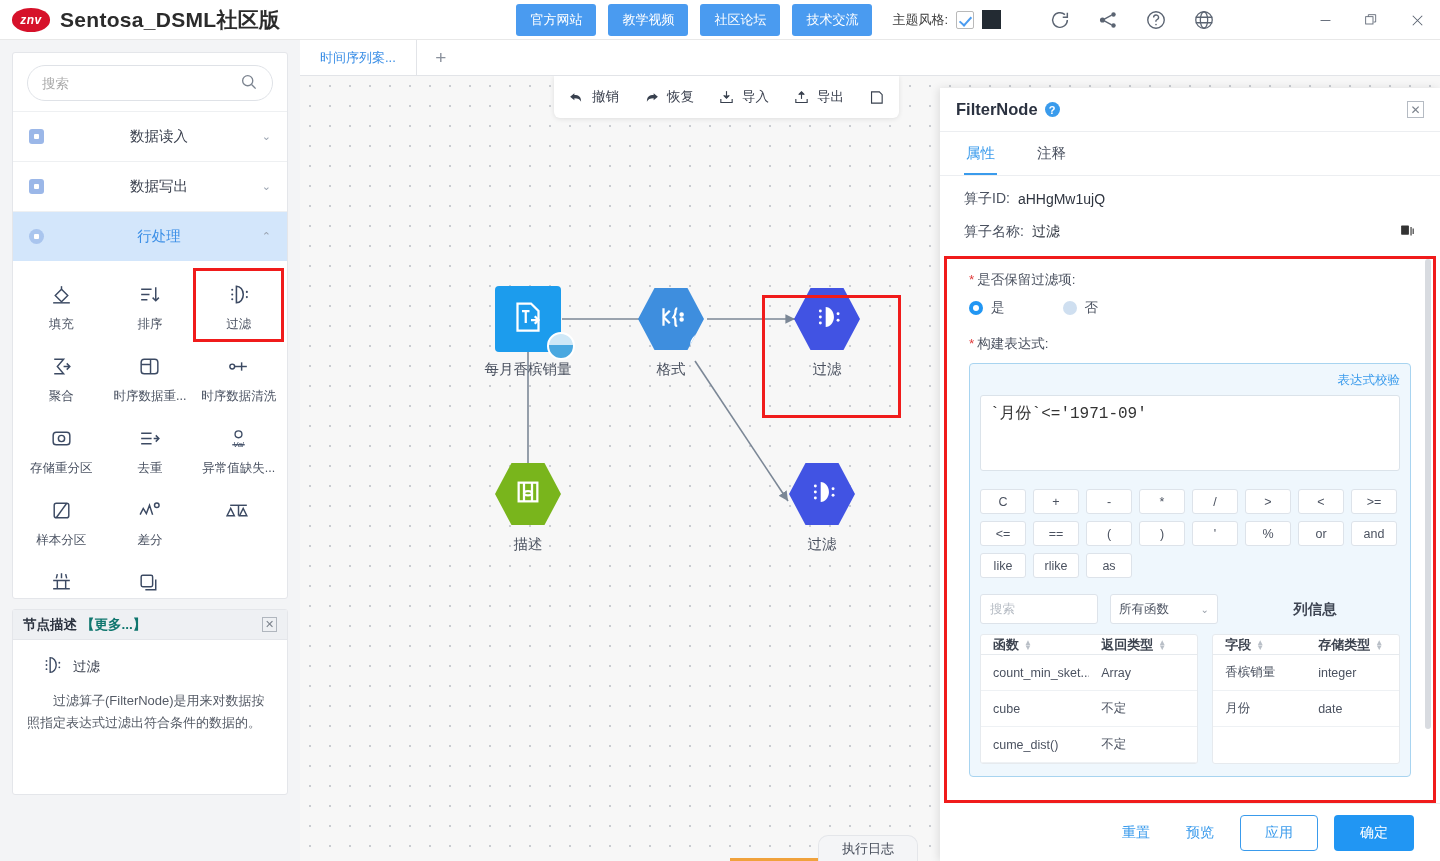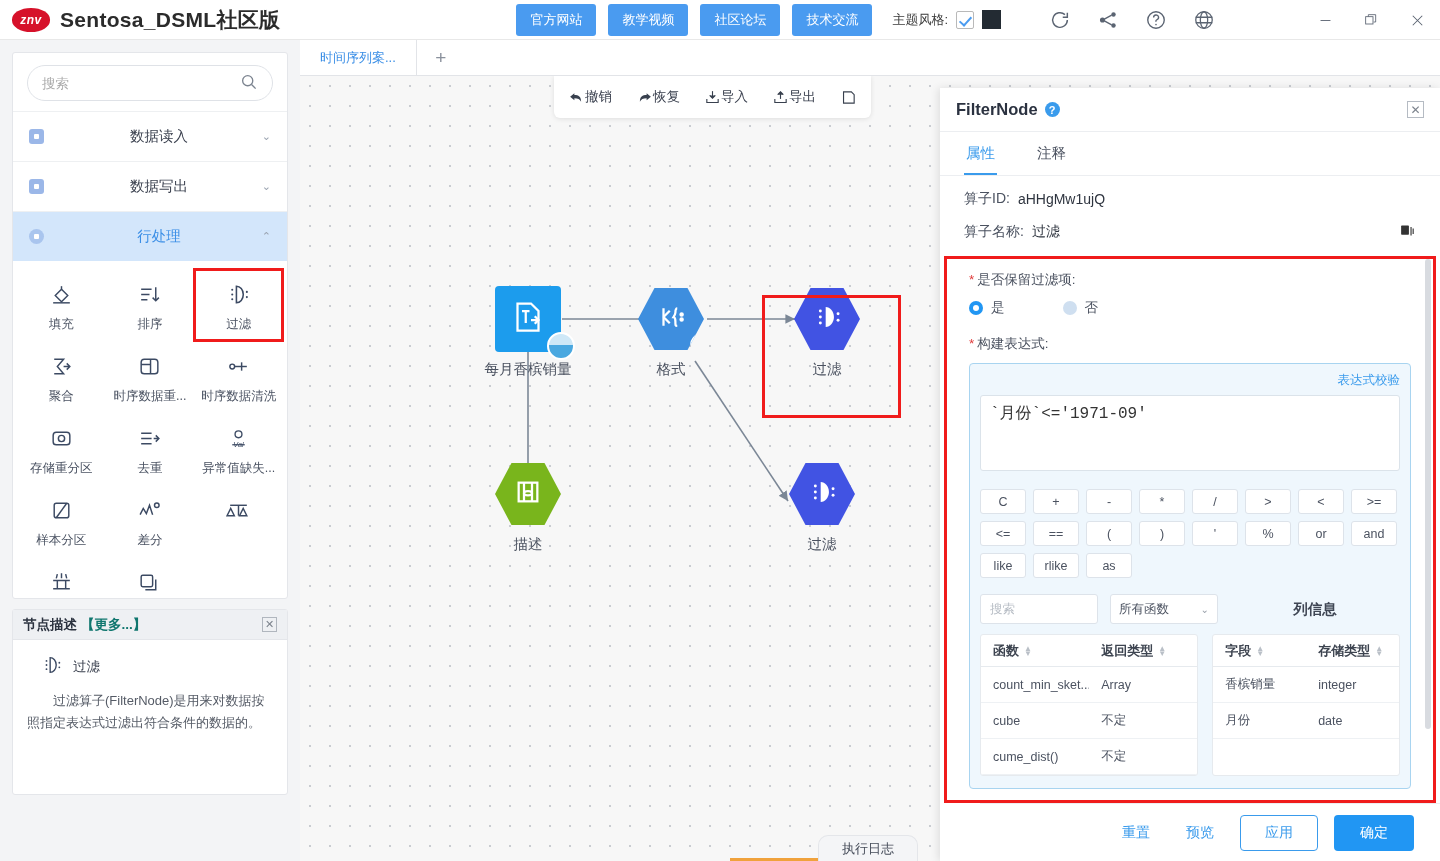--- a/index.html
+++ b/index.html
@@ -150,21 +150,21 @@
     background-image: radial-gradient(#c9ccd1 1px, transparent 1px);
     background-size: 20px 20px;
     overflow: hidden;
   }
   .flow-toolbar {
     position: absolute; left: 254px; top: 0px; height: 42px;
     background: #fff; border-radius: 0 0 6px 6px; display: flex; align-items: center;
     padding: 0 14px; gap: 24px; box-shadow: 0 1px 5px rgba(0,0,0,.10); z-index: 5;
   }
   .ft-item {
-    display: flex; align-items: center; font-size: 13.5px;
+    display: flex; align-items: center; gap: 7px; font-size: 13.5px;
     color: #3c4250; cursor: pointer; white-space: nowrap;
   }
   .ft-ico { color: #38404e; display: flex; }
 
   .node { position: absolute; width: 110px; text-align: center; cursor: pointer; }
   .node-shape {
     width: 66px; height: 66px; margin: 0 auto; position: relative;
     display: flex; align-items: center; justify-content: center; color: #fff;
   }
   .sq { background: #1c9ced; border-radius: 4px; }
@@ -277,21 +277,21 @@
     width: 108px; height: 30px; border: 1px solid #dde3ea; border-radius: 3px;
     background: #fff; font-size: 12.5px; color: #4b5260; padding: 0 8px;
     display: flex; align-items: center; cursor: pointer;
   }
   .fn-select .chv { margin-left: auto; font-size: 10px; color: #99a0aa; }
   .col-info { flex: 1; text-align: center; font-size: 14.5px; color: #3f4654; font-weight: 700; }
   .tables { display: flex; gap: 14px; margin-top: 10px; }
   .tbl { border: 1px solid #e6eaee; border-radius: 3px; background: #fff; overflow: hidden; }
   .tbl.fn { width: 228px; }
   .tbl.cols { width: 196px; }
-  .thead { display: flex; height: 32px; border-bottom: 1px solid #e6eaee; }
+  .thead { display: flex; height: 20px; border-bottom: 1px solid #e6eaee; }
   .th {
     flex: 1; display: flex; align-items: center; gap: 5px; padding: 0 12px;
     font-size: 13px; color: #3d4450; font-weight: 700; cursor: pointer;
   }
   .sorter { display: flex; flex-direction: column; line-height: 5px; color: #b9bfc7; font-size: 8px; }
   .trow { display: flex; height: 36px; border-bottom: 1px solid #eef1f4; }
   .td {
     flex: 1; display: flex; align-items: center; padding: 0 12px; font-size: 12.5px;
     color: #4b5260; white-space: nowrap; overflow: hidden; text-overflow: ellipsis;
   }

